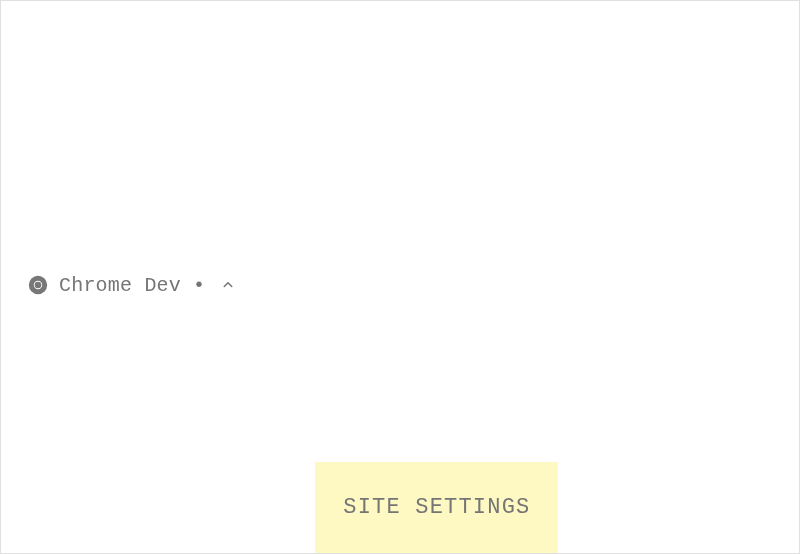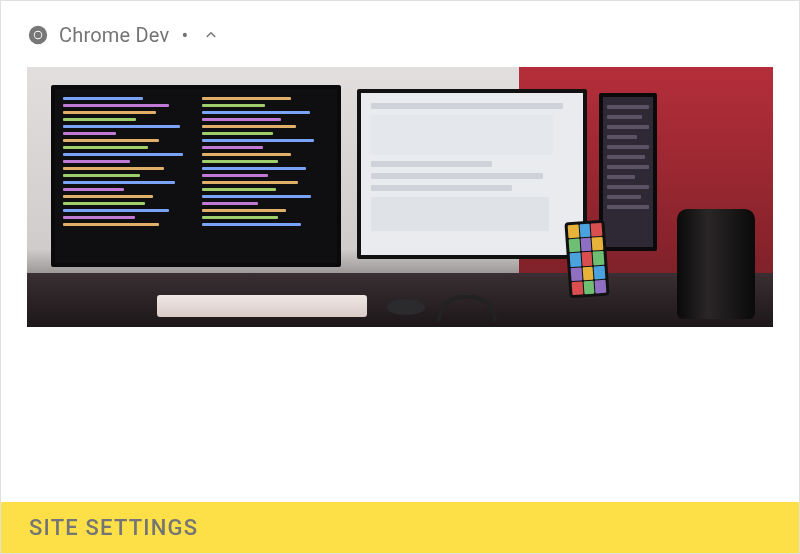--- a/index.html
+++ b/index.html
@@ -10,22 +10,23 @@
     body {
       font-family: Roboto, -apple-system, BlinkMacSystemFont, "Segoe UI", Arial, sans-serif;
       background: #fff;
       width: 800px;
       height: 554px;
       overflow: hidden;
       border: 1px solid #e0e0e0;
     }
     .notification-card {
       display: flex;
-      flex-direction: column;
+      flex-direction: row;
       height: 100%;
+      font-family: Liberation Mono, monospace;
     }
     .header-row {
       display: flex;
       align-items: center;
       padding: 22px 26px 6px 26px;
       gap: 10px;
     }
     .chrome-icon {
       width: 22px;
       height: 22px;
@@ -199,22 +200,22 @@
     .monitor.m3 .slack-bar {
       position: absolute;
       left: 4px; right: 4px;
       height: 4px;
       background: #5c5466;
       border-radius: 1px;
     }
 
     .action-bar {
       margin-top: auto;
-      background: #fde047;
-      padding: 13px 28px;
+      background: #fef9c3;
+      padding: 33px 28px;
     }
     .action-text {
       color: #757575;
       font-size: 22px;
       font-weight: 500;
       letter-spacing: 1.2px;
     }
   </style>
 </head>
 <body>

